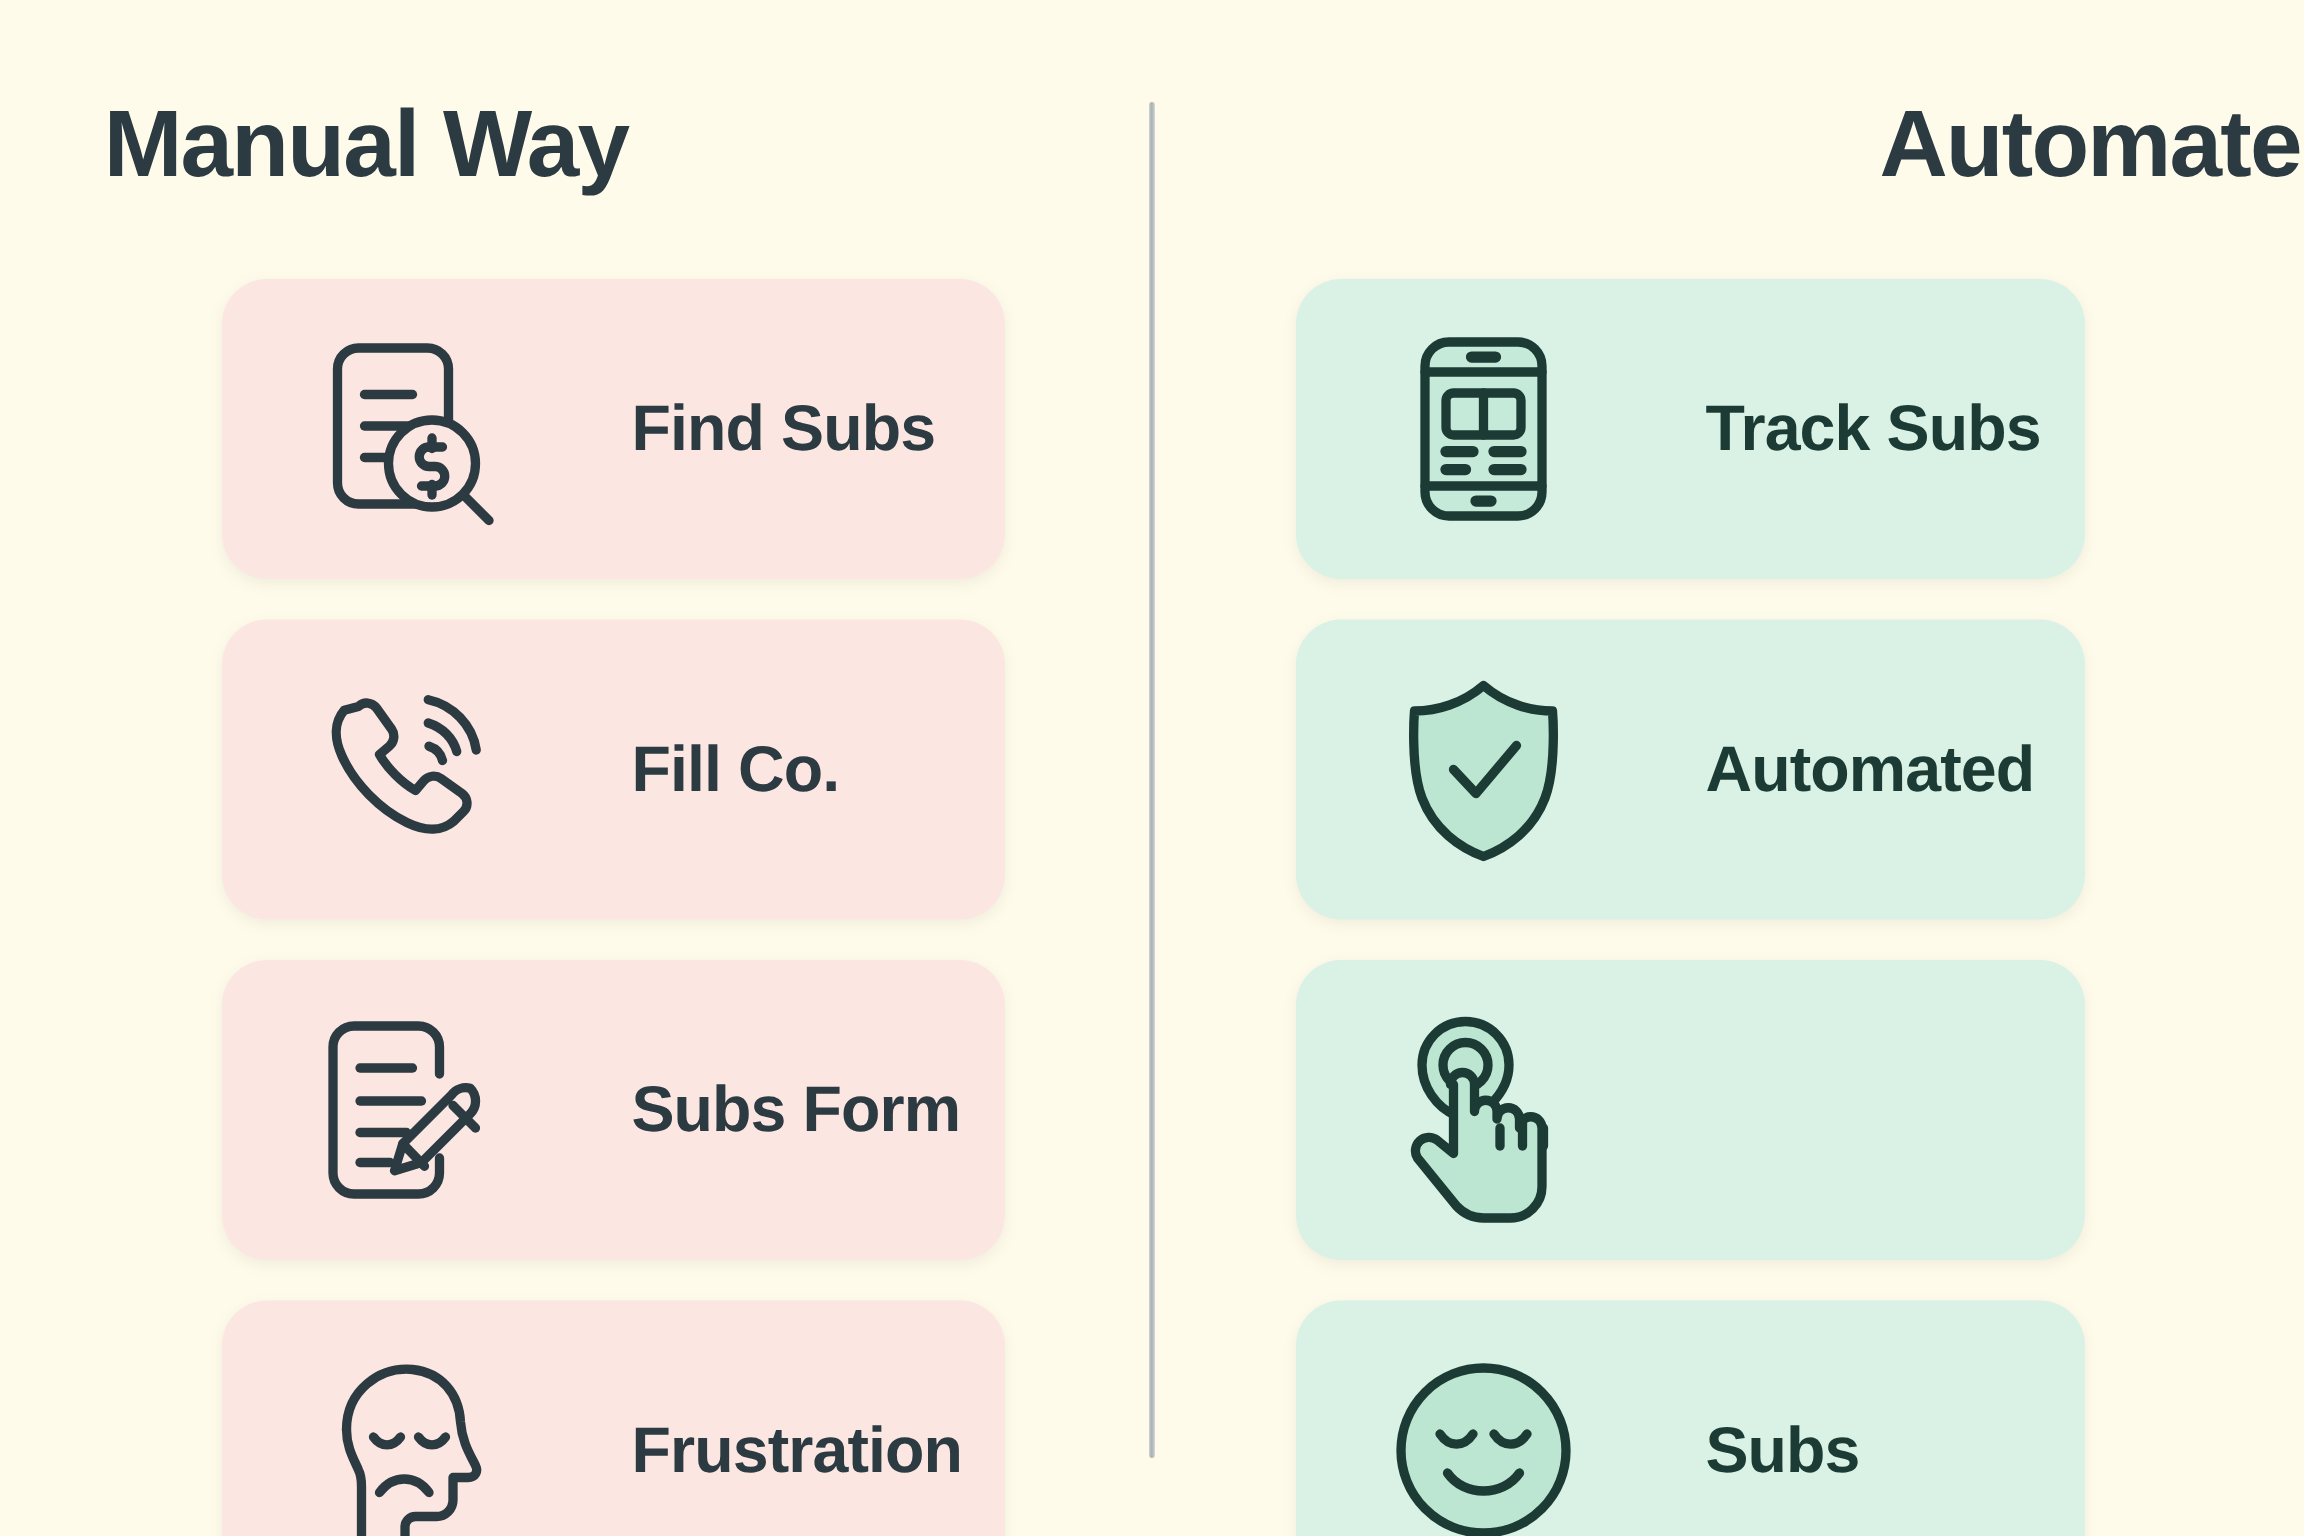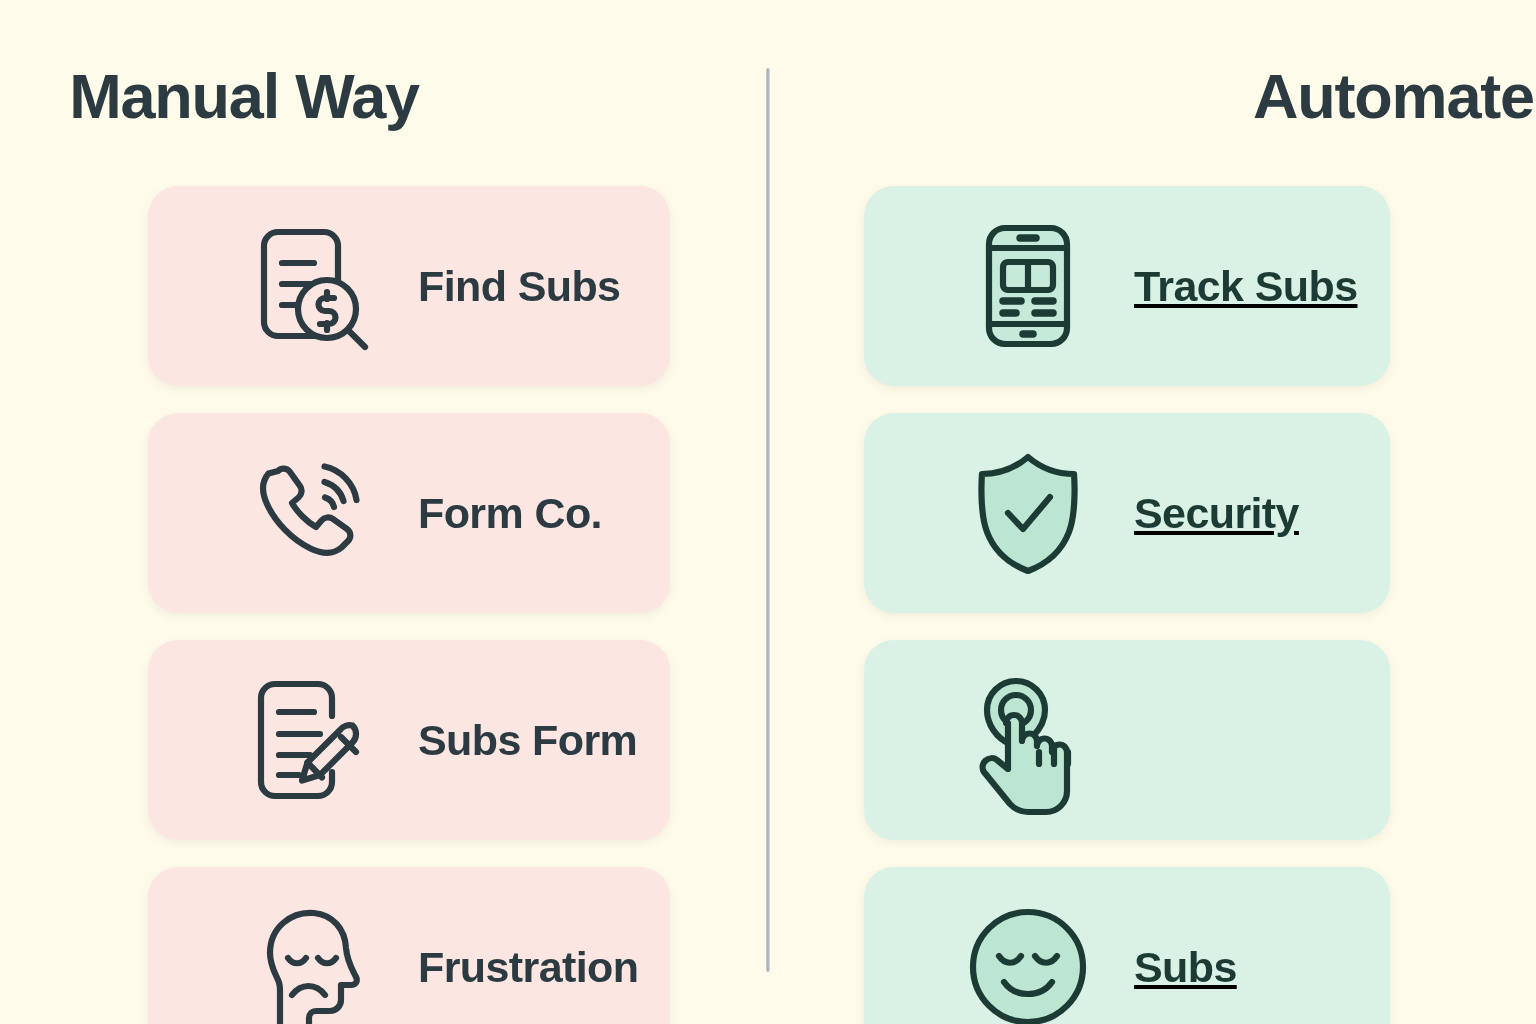--- a/index.html
+++ b/index.html
@@ -67,25 +67,26 @@
   .column.left .cards  { left: 148px; width: 522px; }
   .column.right .cards { left: 96px;  width: 526px; }
 
   .card {
     position: relative;
     height: 200px;
     border-radius: 30px;
     display: flex;
     align-items: center;
     box-sizing: border-box;
-    padding-left: 100px;
+    padding-left: 61px;
     box-shadow: 0 3px 9px rgba(140,125,105,0.11);
+    gap: 42px;
   }
   .card.pink  { background: #FCE6E2; }
-  .card.mint  { background: #D9F2E5; text-decoration: underline; }
+  .card.mint  { background: #D9F2E5; }
 
   .card-icon {
     width: 128px;
     height: 128px;
     flex: 0 0 128px;
     display: flex;
     align-items: center;
     justify-content: center;
   }
   .card-icon svg { display: block; overflow: visible; }
@@ -134,21 +135,21 @@
             <path d="M20.5 24.5 C 14 32 13.5 43 19 55 C 27 73 44 90.5 62.5 99.5
                      C 75 105.5 86 105 93.5 98.5 L 100 92 C 103.5 88.5 103 83 99 80
                      L 85 70 C 81.5 67.5 76.5 68 73.5 71.5 L 68 78
                      C 59 73 49 63 44 54 L 50.5 48.5 C 54 45.5 54.5 40.5 52 37
                      L 42 23 C 39 19 33.5 18.5 30 22 Z"></path>
             <path d="M76.5 17.5 C 93 21 106 34.5 108.5 51"></path>
             <path d="M76.5 33 C 86 36 93 43 95.5 52"></path>
             <path d="M77 48.5 C 81.5 50 85 53.5 86 58"></path>
           </svg>
         </div>
-        <div class="card-label">Form Co.</div>
+        <div class="card-label">Fill Co.</div>
       </div>
 
       <div class="card pink">
         <div class="card-icon">
           <svg width="128" height="128" viewBox="0 0 128 128" fill="none" stroke="#2C3A42" stroke-width="6.2" stroke-linecap="round" stroke-linejoin="round">
             <path d="M84 40 V 22 a14 14 0 0 0-14-14 H 27 a14 14 0 0 0-14 14 v 84 a14 14 0 0 0 14 14 h 43 a14 14 0 0 0 14-14 V 96"></path>
             <line x1="31" y1="36" x2="66" y2="36"></line>
             <line x1="31" y1="58" x2="72" y2="58"></line>
             <line x1="31" y1="79" x2="62" y2="79"></line>
             <line x1="31" y1="99" x2="51" y2="99"></line>
@@ -207,21 +208,21 @@
 
       <div class="card mint">
         <div class="card-icon">
           <svg width="128" height="128" viewBox="0 0 128 128" fill="none" stroke="#1C3B34" stroke-width="6.2" stroke-linecap="round" stroke-linejoin="round">
             <path d="M64 8 C 50 20 33 25 18 25 C 18 25 15 62 23 83
                      C 31 104 48 116 64 122 C 80 116 97 104 105 83
                      C 113 62 110 25 110 25 C 95 25 78 20 64 8 Z" fill="#BCE6D2"></path>
             <path d="M44 64 L 59 80 L 86 48"></path>
           </svg>
         </div>
-        <div class="card-label">Security</div>
+        <div class="card-label">Automated</div>
       </div>
 
       <div class="card mint">
         <div class="card-icon">
           <svg width="128" height="128" viewBox="0 0 128 128" fill="none" stroke="#1C3B34" stroke-width="6.2" stroke-linecap="round" stroke-linejoin="round">
             <path d="M46 68 C 32 62 23 48 23 34 A 29 29 0 0 1 81 34 C 81 44 76 53 69 60" fill="#BCE6D2"></path>
             <circle cx="52" cy="34" r="15" fill="#BCE6D2"></circle>
             <path d="M44 47 v 46 l -11 -9 a 9 9 0 0 0 -13 12 l 26 32
                      a 25 25 0 0 0 18 8 h 18 a 21 21 0 0 0 21 -21 V 76
                      a 7.5 7.5 0 0 0 -15 0 v -6 a 7.5 7.5 0 0 0 -15 0 v -5

